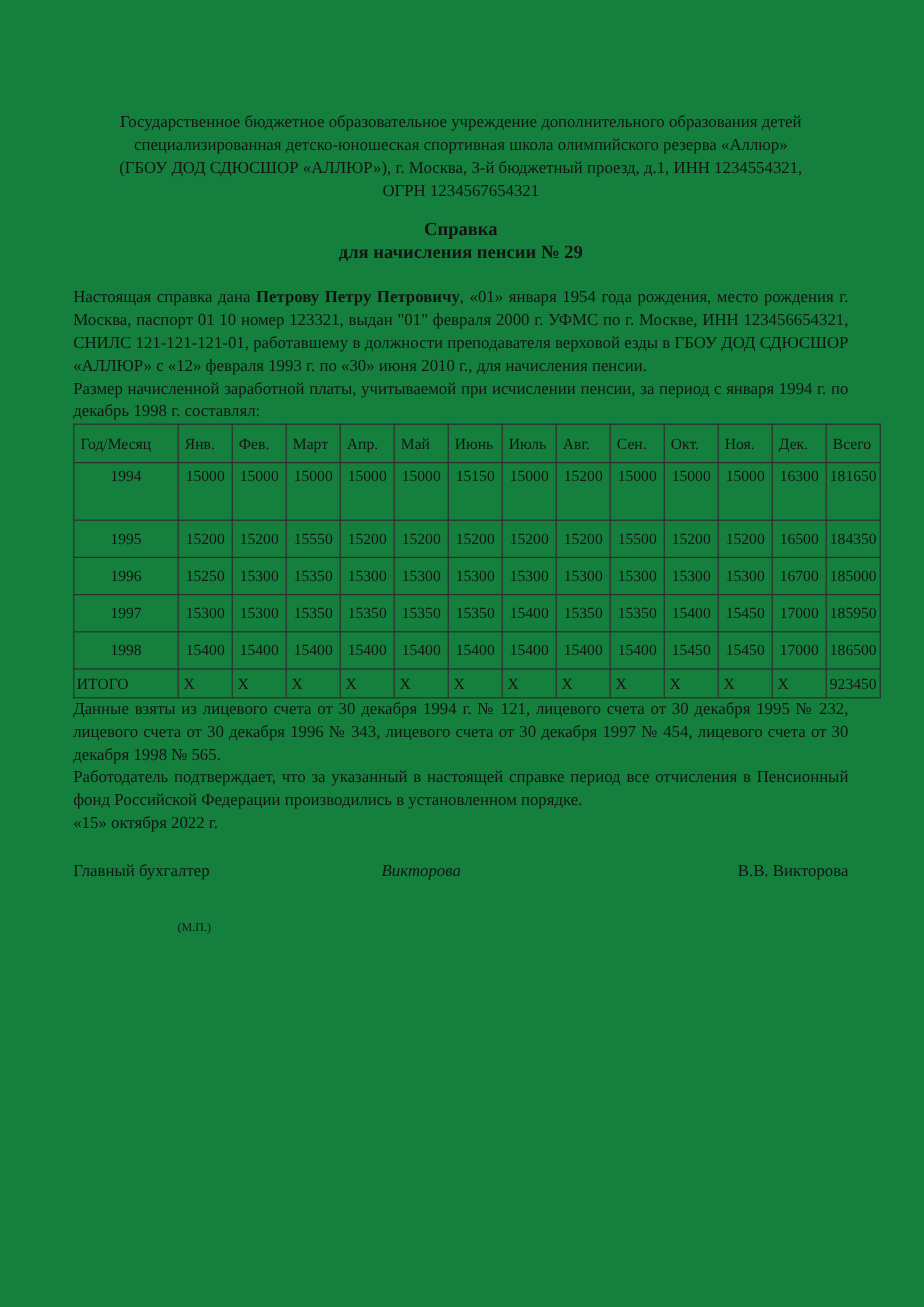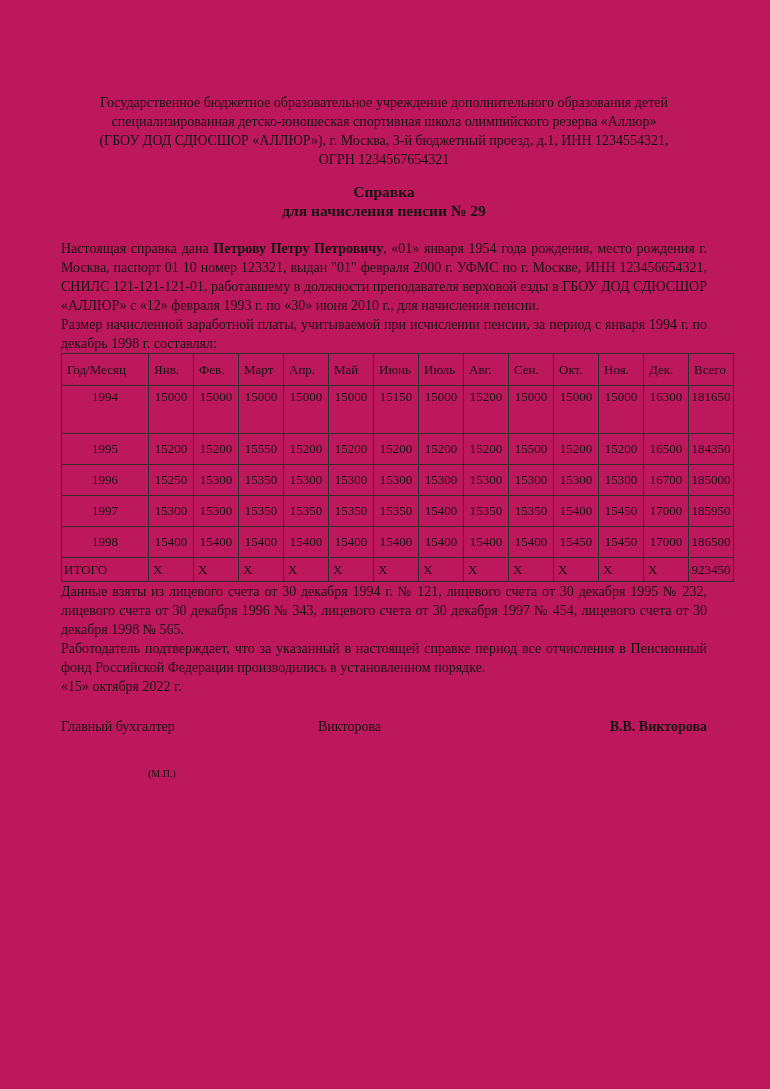--- a/index.html
+++ b/index.html
@@ -12,21 +12,21 @@
     height: 1089px;
     font-family: "Liberation Serif", "DejaVu Serif", serif;
     color: #141414;
     overflow: hidden;
   }
   .page {
     box-sizing: border-box;
     width: 770px;
     height: 1089px;
     padding: 93px 37px 0 61px;
-    background: #be185d;
+    background: #15803d;
   }
   .org-header {
     width: 646px;
     text-align: center;
     font-size: 14px;
     line-height: 19px;
     margin-bottom: 13px;
   }
   .doc-title {
     width: 646px;
@@ -88,22 +88,22 @@
     margin-bottom: 21px;
   }
   .sig-row {
     display: flex;
     width: 646px;
     font-size: 14px;
     line-height: 19px;
     margin-bottom: 32px;
   }
   .sig-pos  { width: 257px; }
-  .sig-name { flex: 1; }
-  .sig-full { text-align: left; font-weight: bold; }
+  .sig-name { flex: 1; font-style: italic; }
+  .sig-full { text-align: left; }
   .stamp-note {
     font-size: 10px;
     margin-left: 87px;
   }
 </style>
 </head>
 <body>
 
 <div class="page">
 

